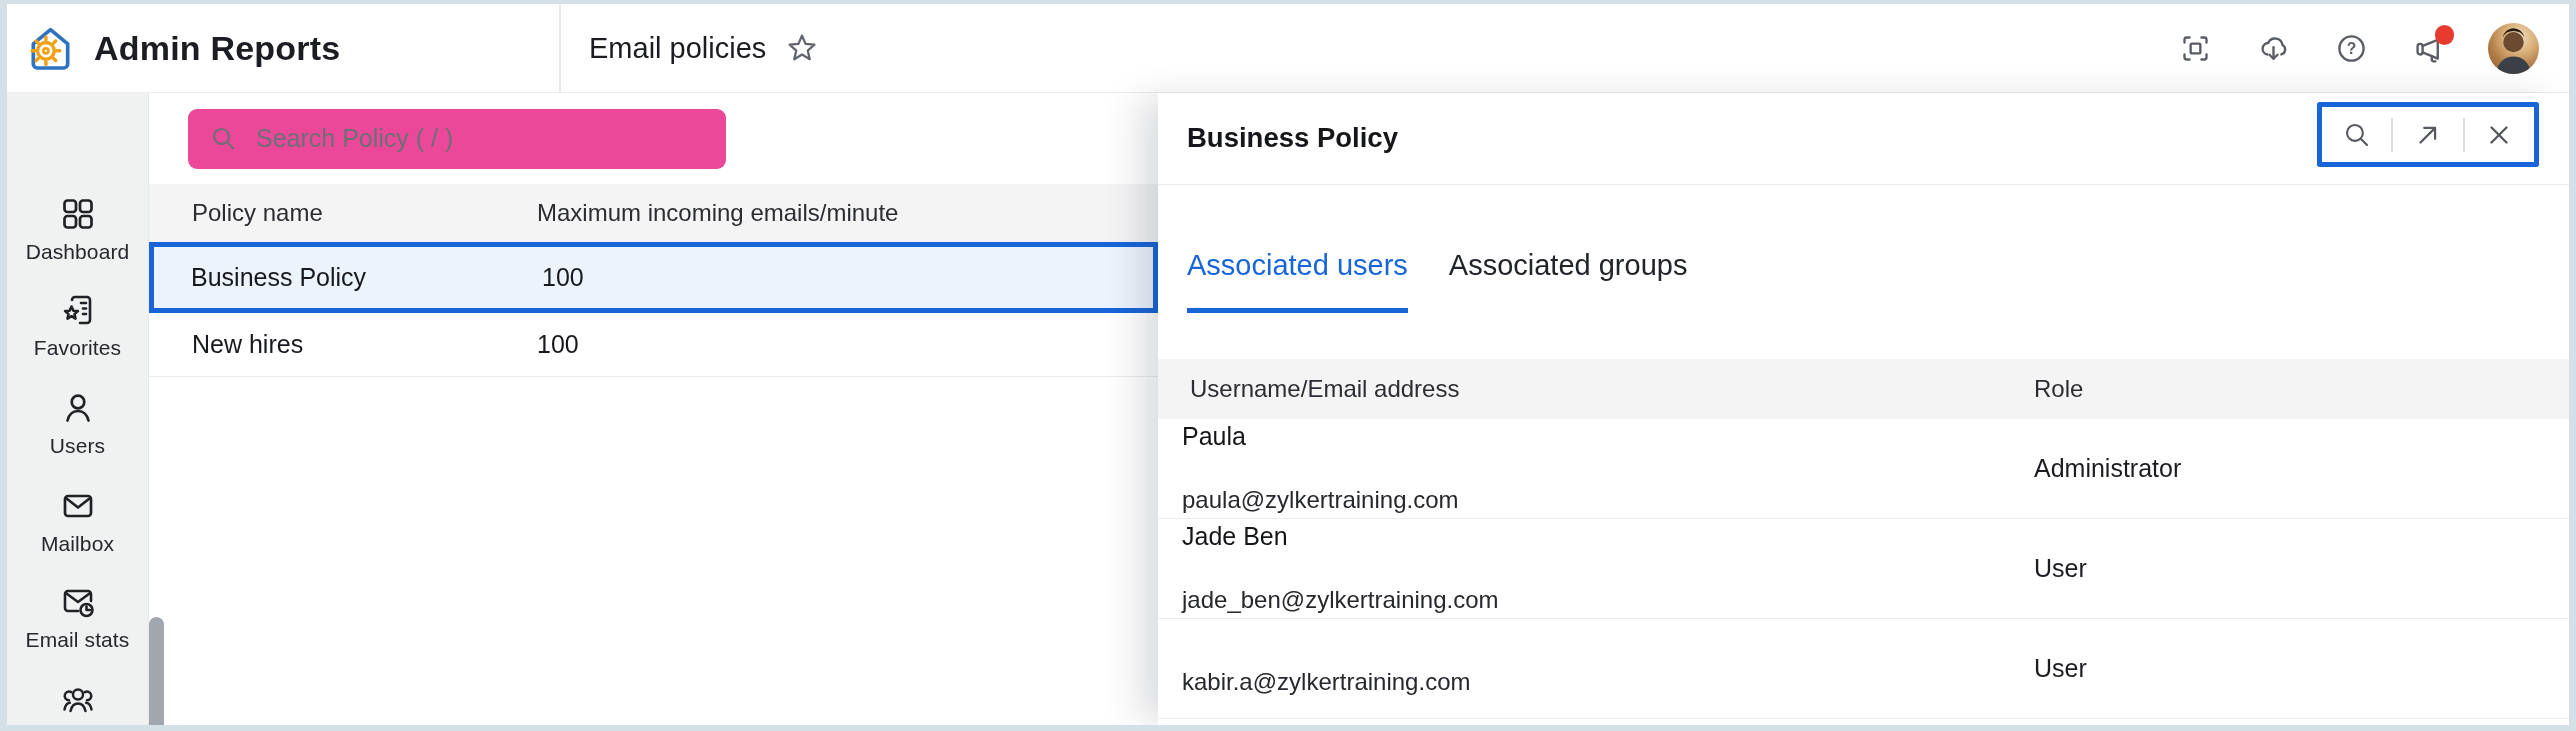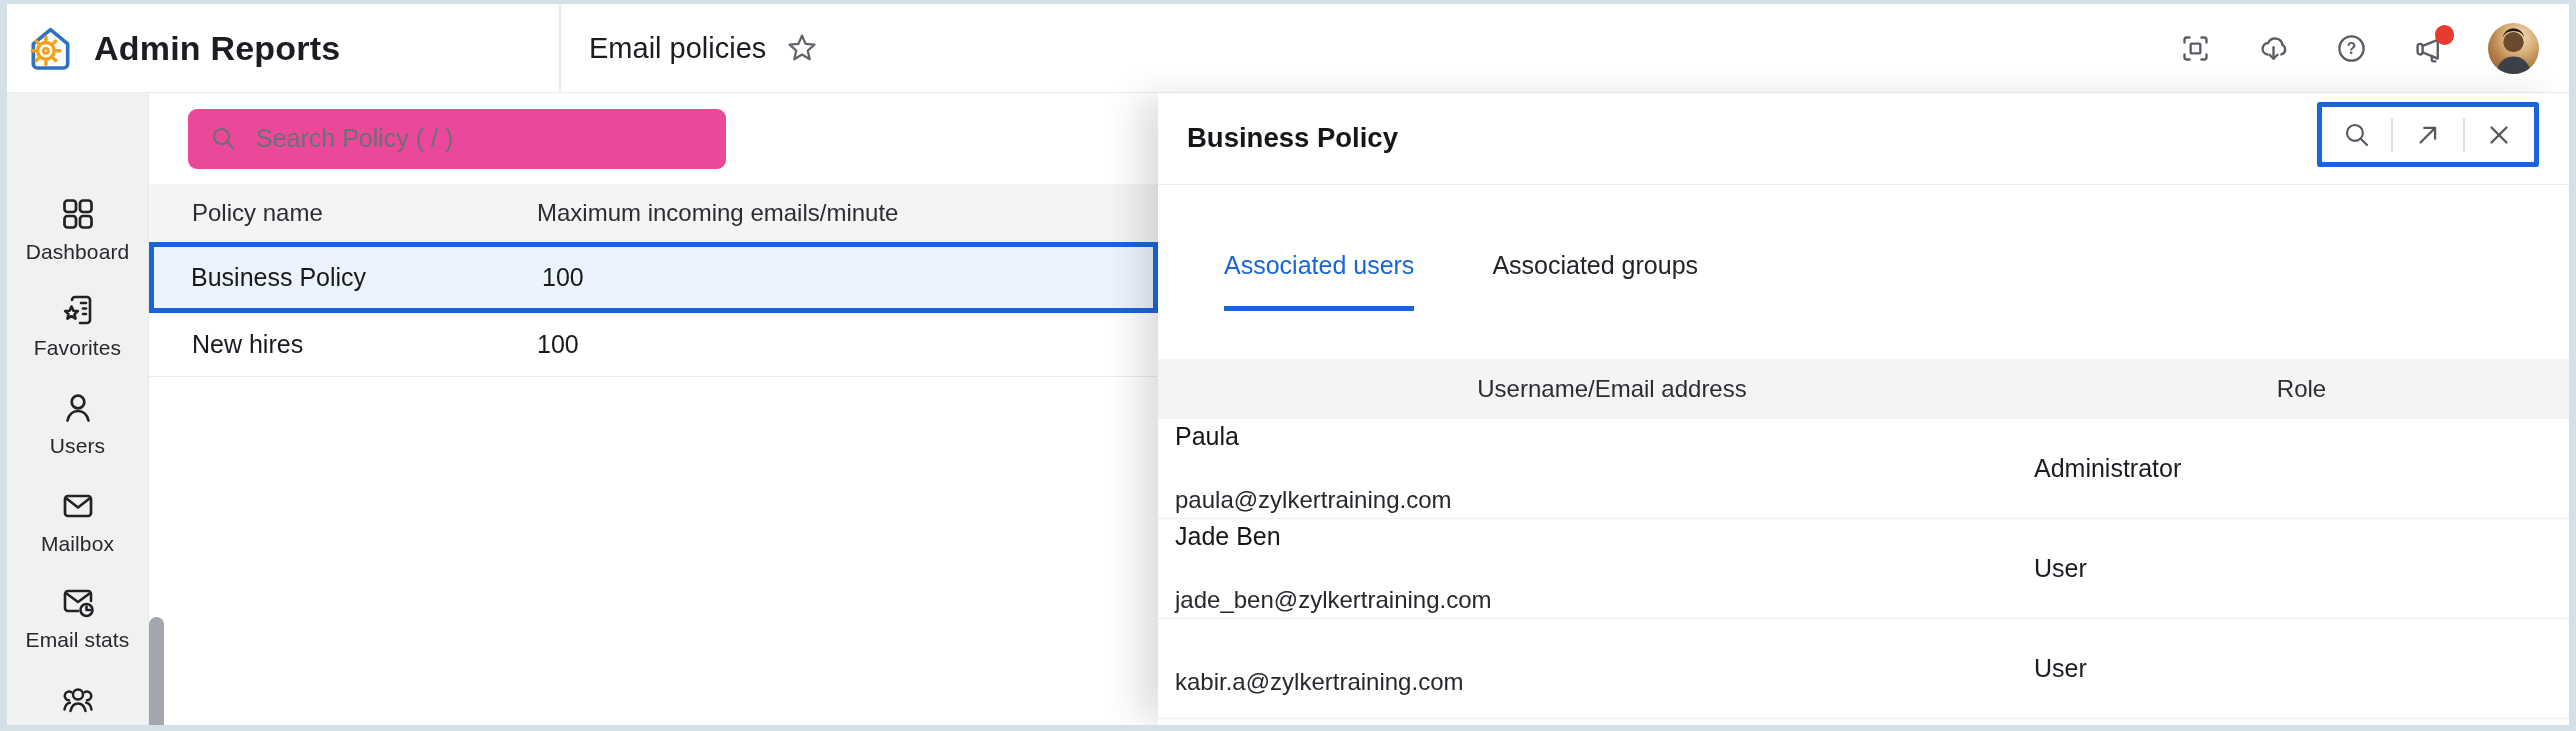--- a/index.html
+++ b/index.html
@@ -109,38 +109,38 @@
   .panel-toolbar{
     position:absolute;right:30px;top:9.8px;height:65px;width:222px;
     border:5.3px solid var(--accent);border-radius:2.7px;
     display:flex;align-items:center;justify-content:space-evenly;
   }
   .ptb-icon{width:44px;height:44px;display:flex;align-items:center;justify-content:center;cursor:pointer;}
   .ptb-icon svg{width:30px;height:30px;}
   .ptb-sep{width:1.8px;height:34px;background:#dcdee0;}
   .panel-hr{position:absolute;left:0;top:91px;width:100%;height:1.8px;background:var(--row-border);}
   .tabs{position:absolute;left:29px;top:93px;height:169px;display:flex;gap:41px;align-items:center;height:163px;}
-  .tab{font-size:25px;color:#212429;cursor:pointer;position:relative;padding-bottom:3.6px;margin-left:37px;}
+  .tab{font-size:29px;color:#212429;cursor:pointer;position:relative;padding-bottom:3.6px;}
   .tab.active{color:var(--accent);}
   .tab.active::after{
     content:"";position:absolute;left:0;right:0;bottom:-28px;height:5.3px;background:var(--accent);
   }
   .user-table{position:absolute;left:0;top:266px;width:100%;height:367px;overflow:hidden;}
   .ut-band{
     position:absolute;left:0;top:0;width:100%;height:60px;background:var(--band-bg);
-    display:flex;align-items:center;font-size:24px;font-weight:500;color:#2b2d33;text-align:center;
+    display:flex;align-items:center;font-size:24px;font-weight:500;color:#2b2d33;
   }
   .ut-col1{padding-left:32px;width:876px;flex:none;}
   .ut-col2{flex:1;}
   .ut-row{
     position:absolute;left:0;width:100%;height:100px;display:flex;align-items:center;
     border-bottom:1.8px solid var(--row-border);cursor:pointer;background:#fff;
   }
   .ut-row.last{border-bottom:none;height:130px;}
-  .ut-user{padding-left:17px;width:876px;flex:none;display:flex;flex-direction:column;gap:8px;}
+  .ut-user{padding-left:24px;width:876px;flex:none;display:flex;flex-direction:column;gap:8px;}
   .ut-name{font-size:25px;color:#141619;}
   .ut-email{font-size:24px;color:#26282d;margin-top:27px;}
   .ut-role{flex:1;font-size:25px;color:#1b1d22;}
 </style>
 </head>
 <body>
 
 <div class="app">
 
   <header class="topbar">

